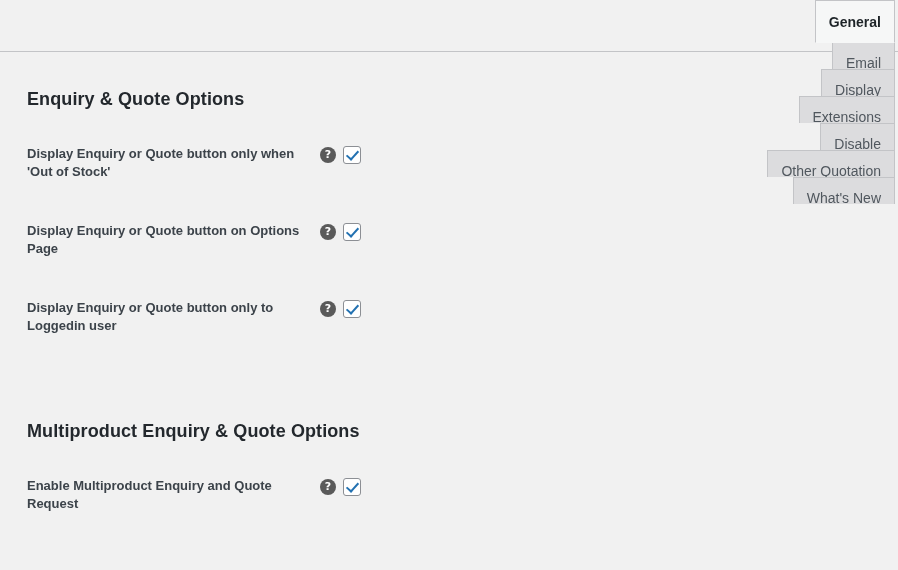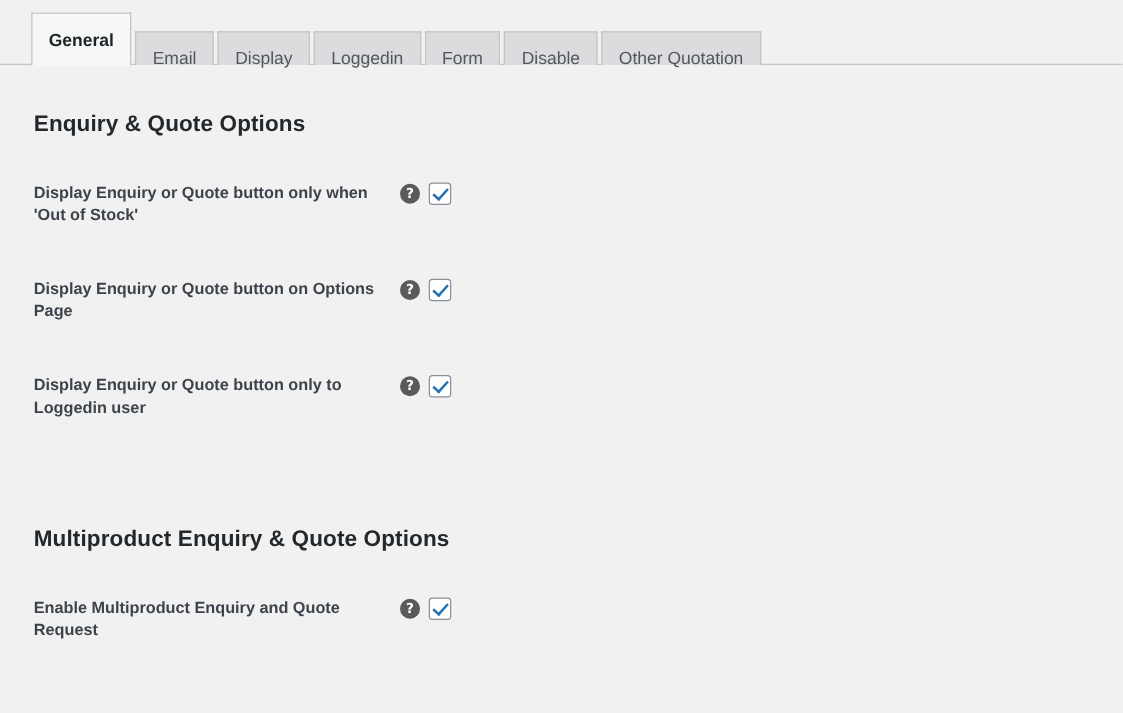--- a/index.html
+++ b/index.html
@@ -19,20 +19,21 @@
 
   
   .tab-bar {
     position: relative;
     height: 52px;
     padding-left: 25px;
     box-sizing: border-box;
     display: flex;
     align-items: flex-end;
     background: #f1f1f1;
+    flex-direction: column;
   }
   .tab-bar::after {
     content: "";
     position: absolute;
     left: 0;
     right: 0;
     bottom: 0;
     height: 1px;
     background: #c3c4c7;
   }
@@ -159,30 +160,30 @@
   <div class="tab active">
     <span>General</span>
   </div>
   <div class="tab">
     <span>Email</span>
   </div>
   <div class="tab">
     <span>Display</span>
   </div>
   <div class="tab">
-    <span>Loggedin</span>
-  </div>
-  <div class="tab">
-    <span>Form</span>
+    <span>Extensions</span>
   </div>
   <div class="tab">
     <span>Disable</span>
   </div>
   <div class="tab">
     <span>Other Quotation</span>
+  </div>
+  <div class="tab">
+    <span>What's New</span>
   </div>
 </div>
 
 <div class="content">
 
   <h2 class="section-heading first">Enquiry &amp; Quote Options</h2>
 
   <table class="form-table">
     <tbody>
       <tr>

